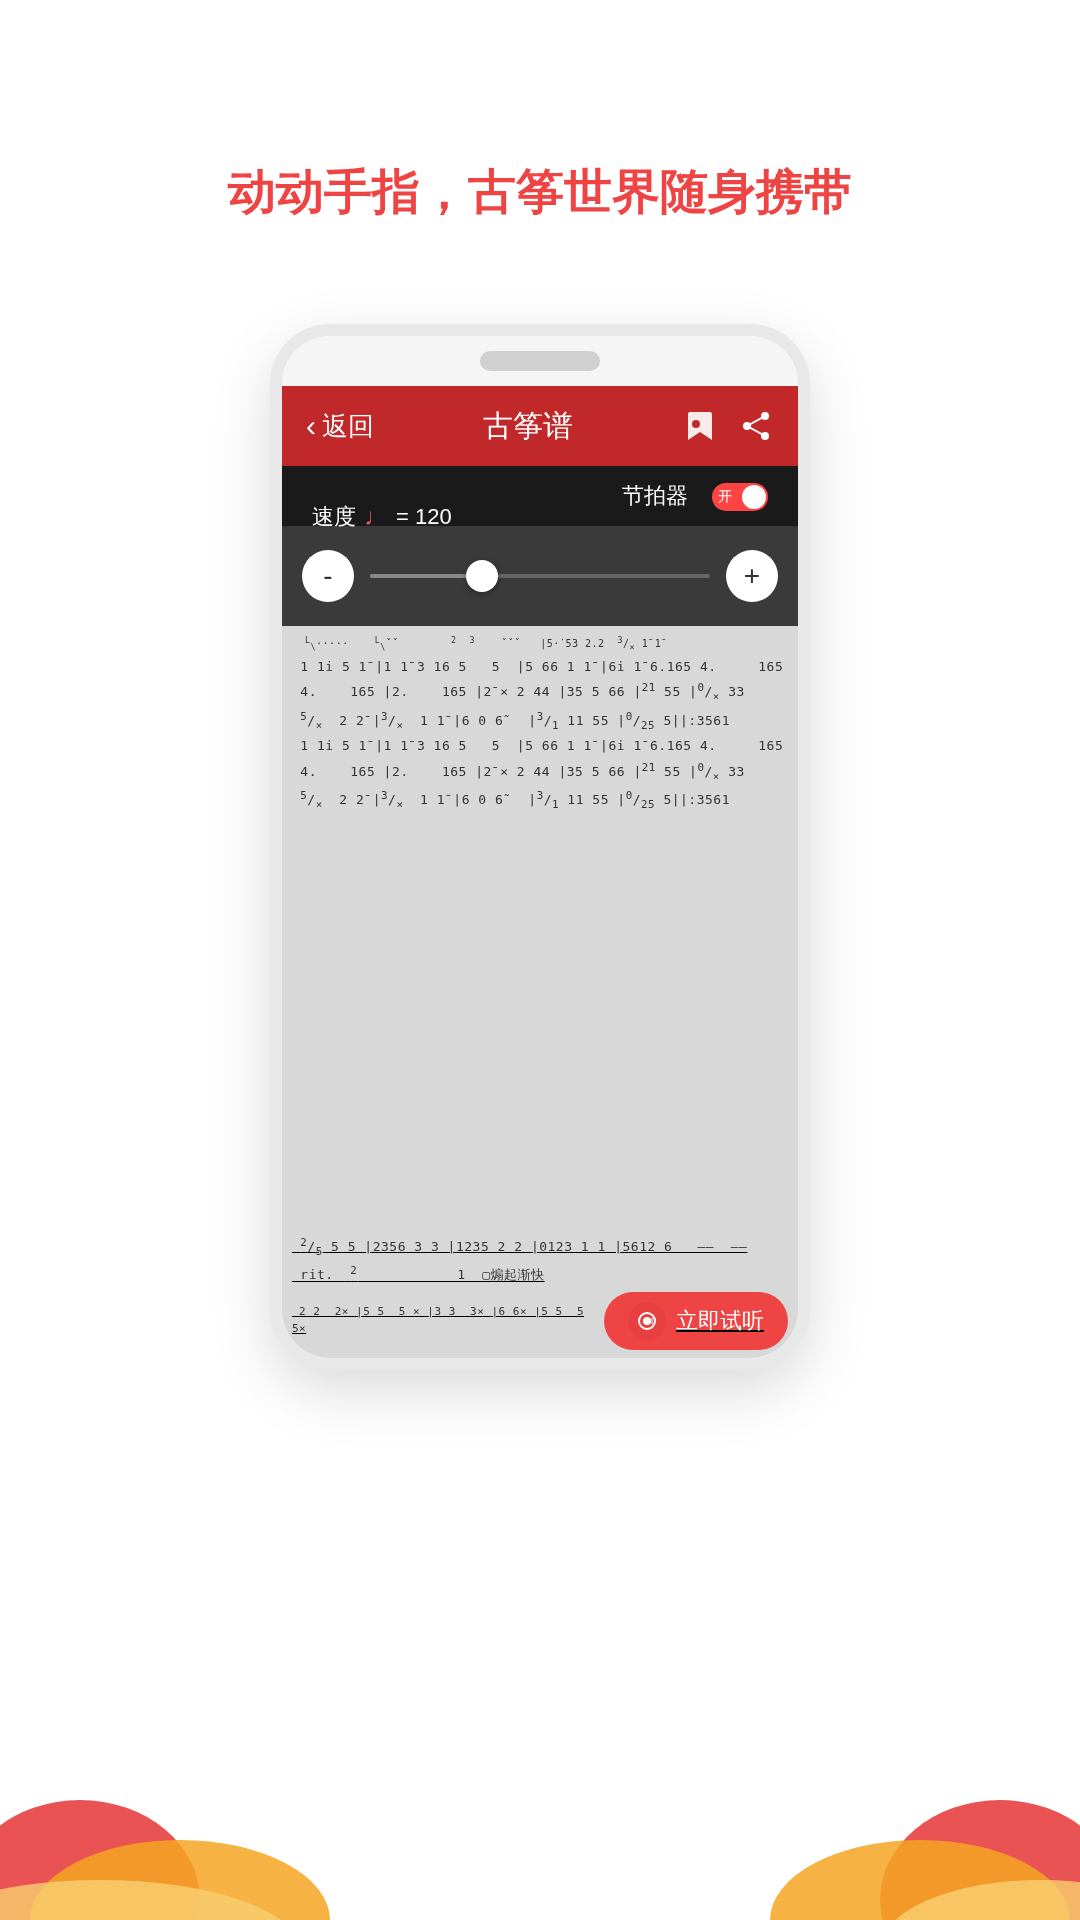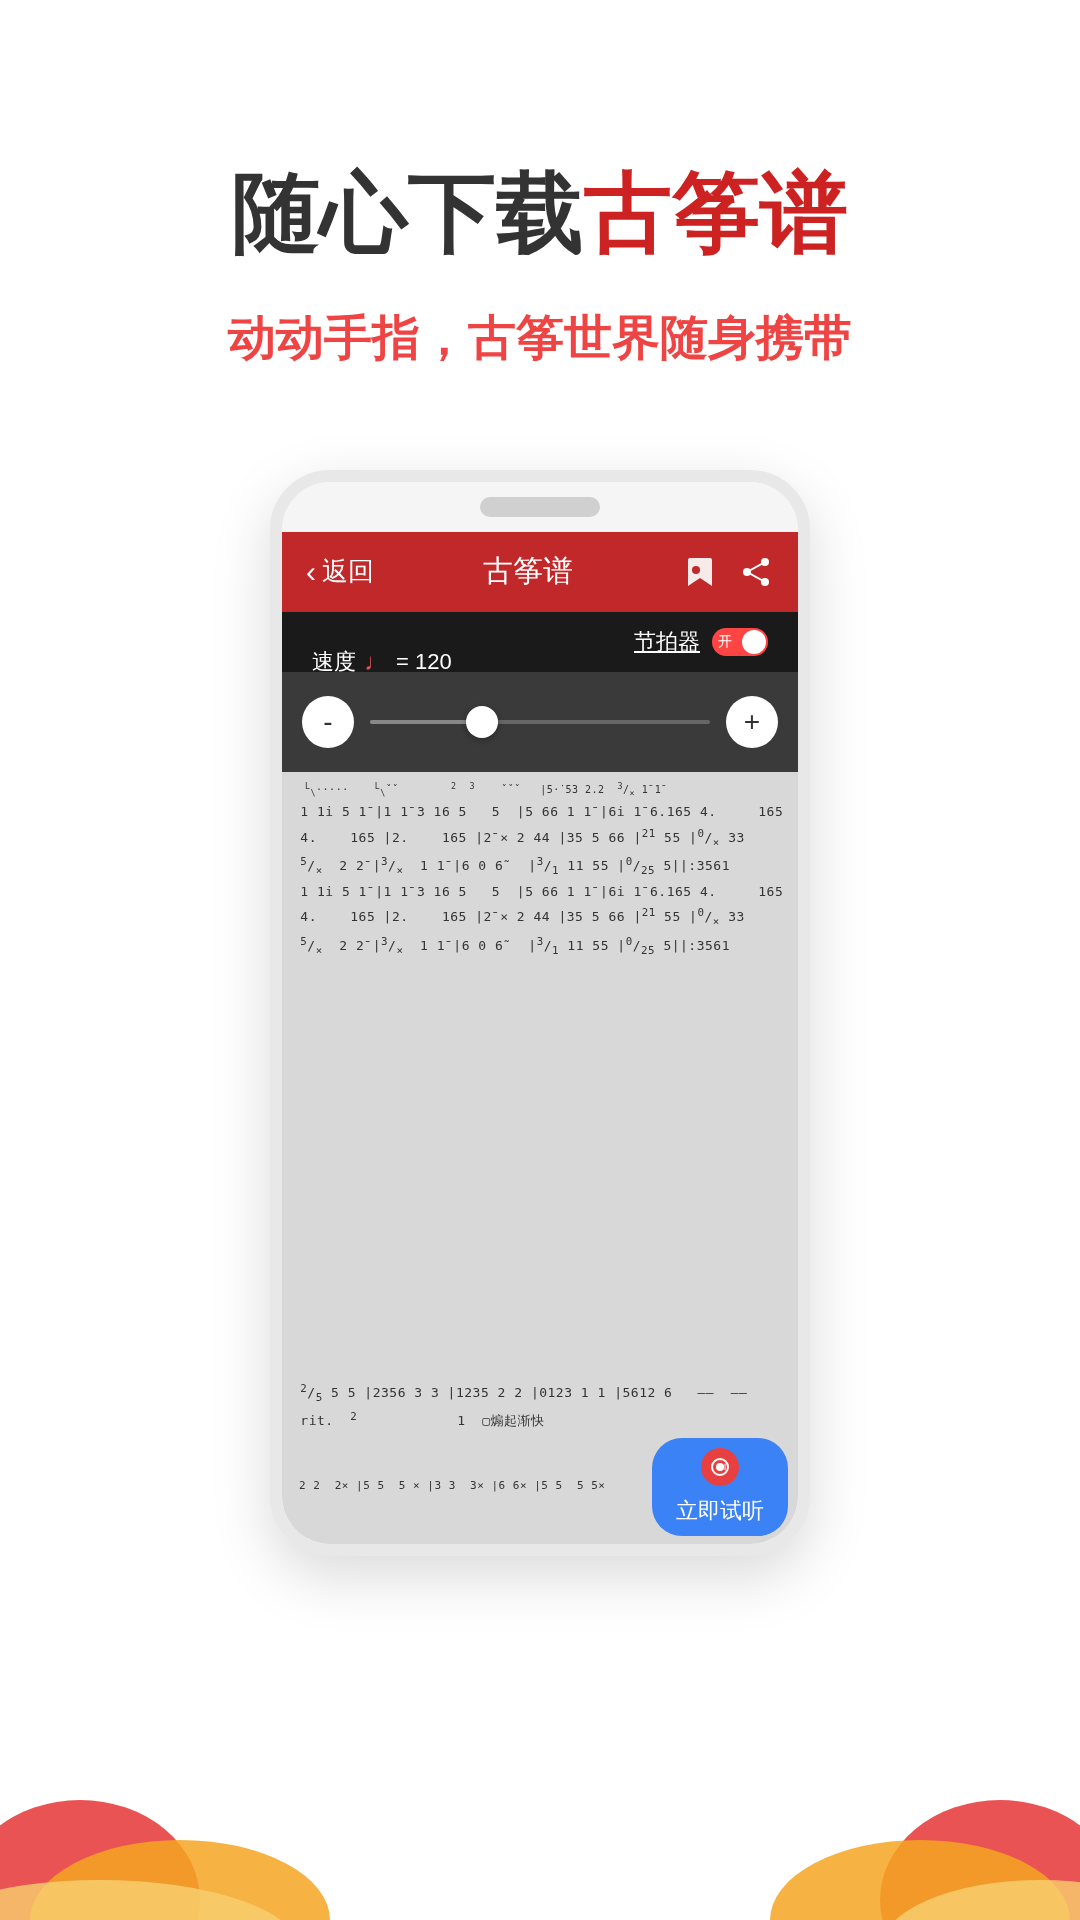--- a/index.html
+++ b/index.html
@@ -122,23 +122,22 @@
       align-items: center;
       gap: 8px;
       margin-top: 41px;
     }
     .music-note {
       color: #e05555;
       font-size: 24px;
     }
     .speed-right {
       display: flex;
-      align-items: center;
-      gap: 12px;
-      text-decoration: underline;
+      align-items: flex-end;
+      gap: 24px;
     }
     .toggle-switch {
       width: 56px;
       height: 28px;
       background: #ff4444;
       border-radius: 14px;
       position: relative;
       display: flex;
       align-items: center;
     }
@@ -213,27 +212,26 @@
     }
     .music-line {
       font-size: 15px;
       color: #222;
       margin-bottom: 2px;
       font-family: monospace;
       line-height: 1.6;
       letter-spacing: 0.5px;
     }
     .try-listen-btn {
-      background: #3b82f6;
+      background: #ef4444;
       border-radius: 30px;
       padding: 10px 24px;
       display: flex;
       align-items: center;
       gap: 10px;
-      flex-direction: column;
     }
 
     
     .bottom-blobs {
       position: absolute;
       bottom: 0;
       left: 0;
       right: 0;
       height: 280px;
       overflow: hidden;
@@ -242,23 +240,20 @@
 
     .blob-svg {
       position: absolute;
       bottom: 0;
     }
   </style>
 </head>
 <body>
 
 <div class="hero-section">
-  <div class="hero-title">
-    <span>随心下载</span><span class="accent">古筝谱</span>
-  </div>
   <div class="hero-subtitle">动动手指，古筝世界随身携带</div>
 </div>
 
 <div class="phone-wrapper">
   <div class="phone-mockup">
 
     <div class="phone-notch-bar">
       <div class="phone-speaker"></div>
     </div>
 
@@ -337,21 +332,21 @@
         </div>
         <div class="music-line" style="font-size:13px; color:#333;">
           &nbsp;4.&nbsp;&nbsp;&nbsp;&nbsp;165&nbsp;|2.&nbsp;&nbsp;&nbsp;&nbsp;165&nbsp;|2̄ ×&nbsp;2 44&nbsp;|35&nbsp;5&nbsp;66&nbsp;|<sup>2̄1</sup>&nbsp;55&nbsp;|<sup>0</sup>/<sub>×</sub>&nbsp;33
         </div>
         <div class="music-line" style="font-size:13px; color:#333;">
           &nbsp;<sup>5</sup>/<sub>×</sub>&nbsp;&nbsp;2 2̄&nbsp;|<sup>3</sup>/<sub>×</sub>&nbsp;&nbsp;1 1̄&nbsp;|6&nbsp;0&nbsp;6̃&nbsp;&nbsp;&nbsp;|<sup>3</sup>/<sub>1</sub>&nbsp;11&nbsp;55&nbsp;|<sup>0</sup>/<sub>25</sub>&nbsp;5||:3561
         </div>
         <div style="height:20px;"></div>
       </div>
 
-      <div style="background:#d8d8d8; padding:8px 10px;">
+      <div style="background:#d8d8d8; padding:8px 10px;text-decoration:underline;">
         <div class="music-line" style="font-size:13px; color:#333;">
           &nbsp;<sup>2</sup>/<sub>5</sub>&nbsp;5 5&nbsp;|2356&nbsp;3 3&nbsp;|1235&nbsp;2 2&nbsp;|0123&nbsp;1 1&nbsp;|5612 6&nbsp;&nbsp;&nbsp;——&nbsp;&nbsp;——
         </div>
         <div class="music-line" style="font-size:13px; color:#333;">
           &nbsp;rit.&nbsp;&nbsp;<sup>2</sup>&nbsp;&nbsp;&nbsp;&nbsp;&nbsp;&nbsp;&nbsp;&nbsp;&nbsp;&nbsp;&nbsp;&nbsp;1&nbsp;&nbsp;▢煽起渐快
         </div>
         <div style="display:flex; justify-content:space-between; align-items:center; margin-top:6px;">
           <div class="music-line" style="font-size:11px; color:#333; flex:1;">
             &nbsp;2 2&nbsp;&nbsp;2×&nbsp;|5 5&nbsp;&nbsp;5 ×&nbsp;|3 3&nbsp;&nbsp;3×&nbsp;|6&nbsp;6×&nbsp;|5 5&nbsp;&nbsp;5 5×
           </div>

